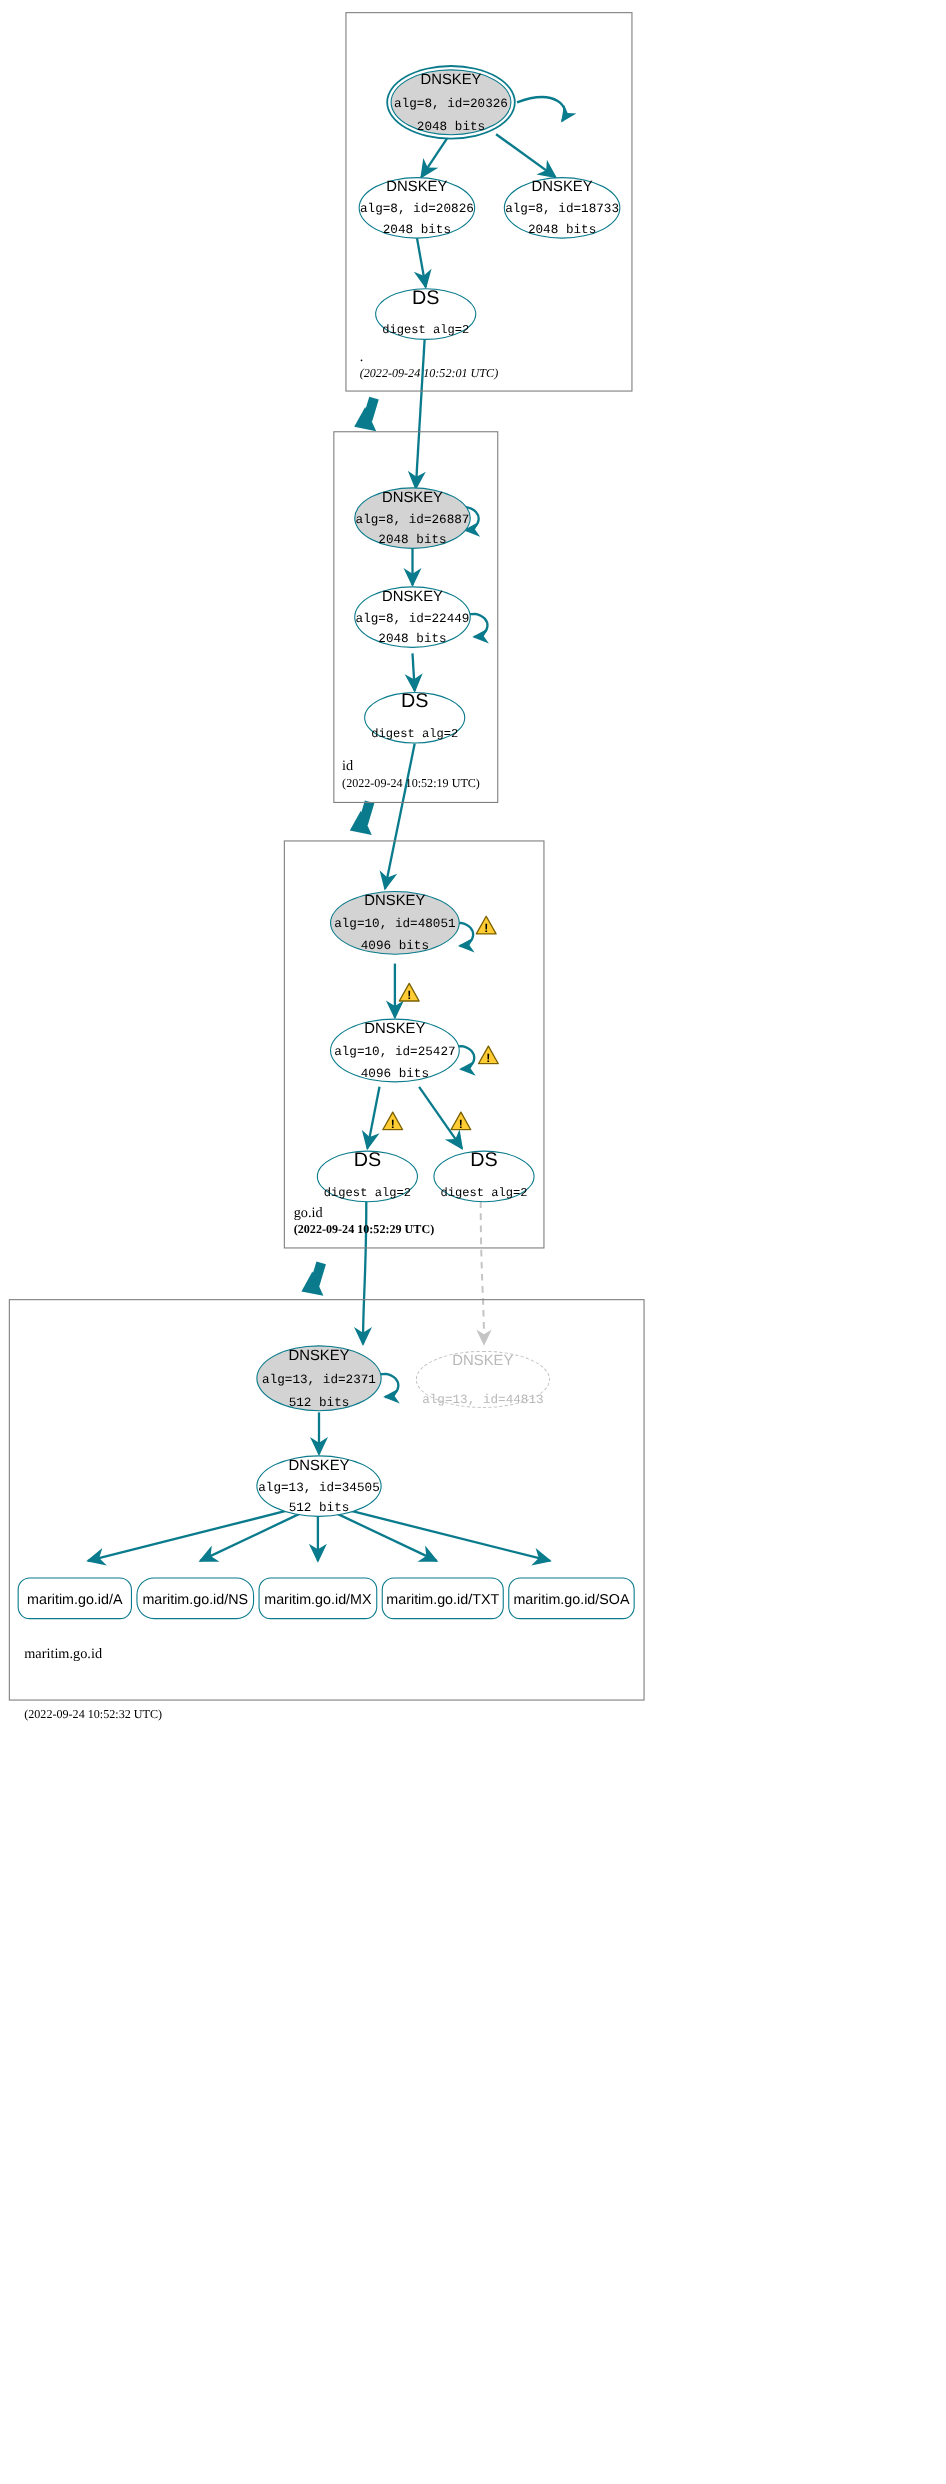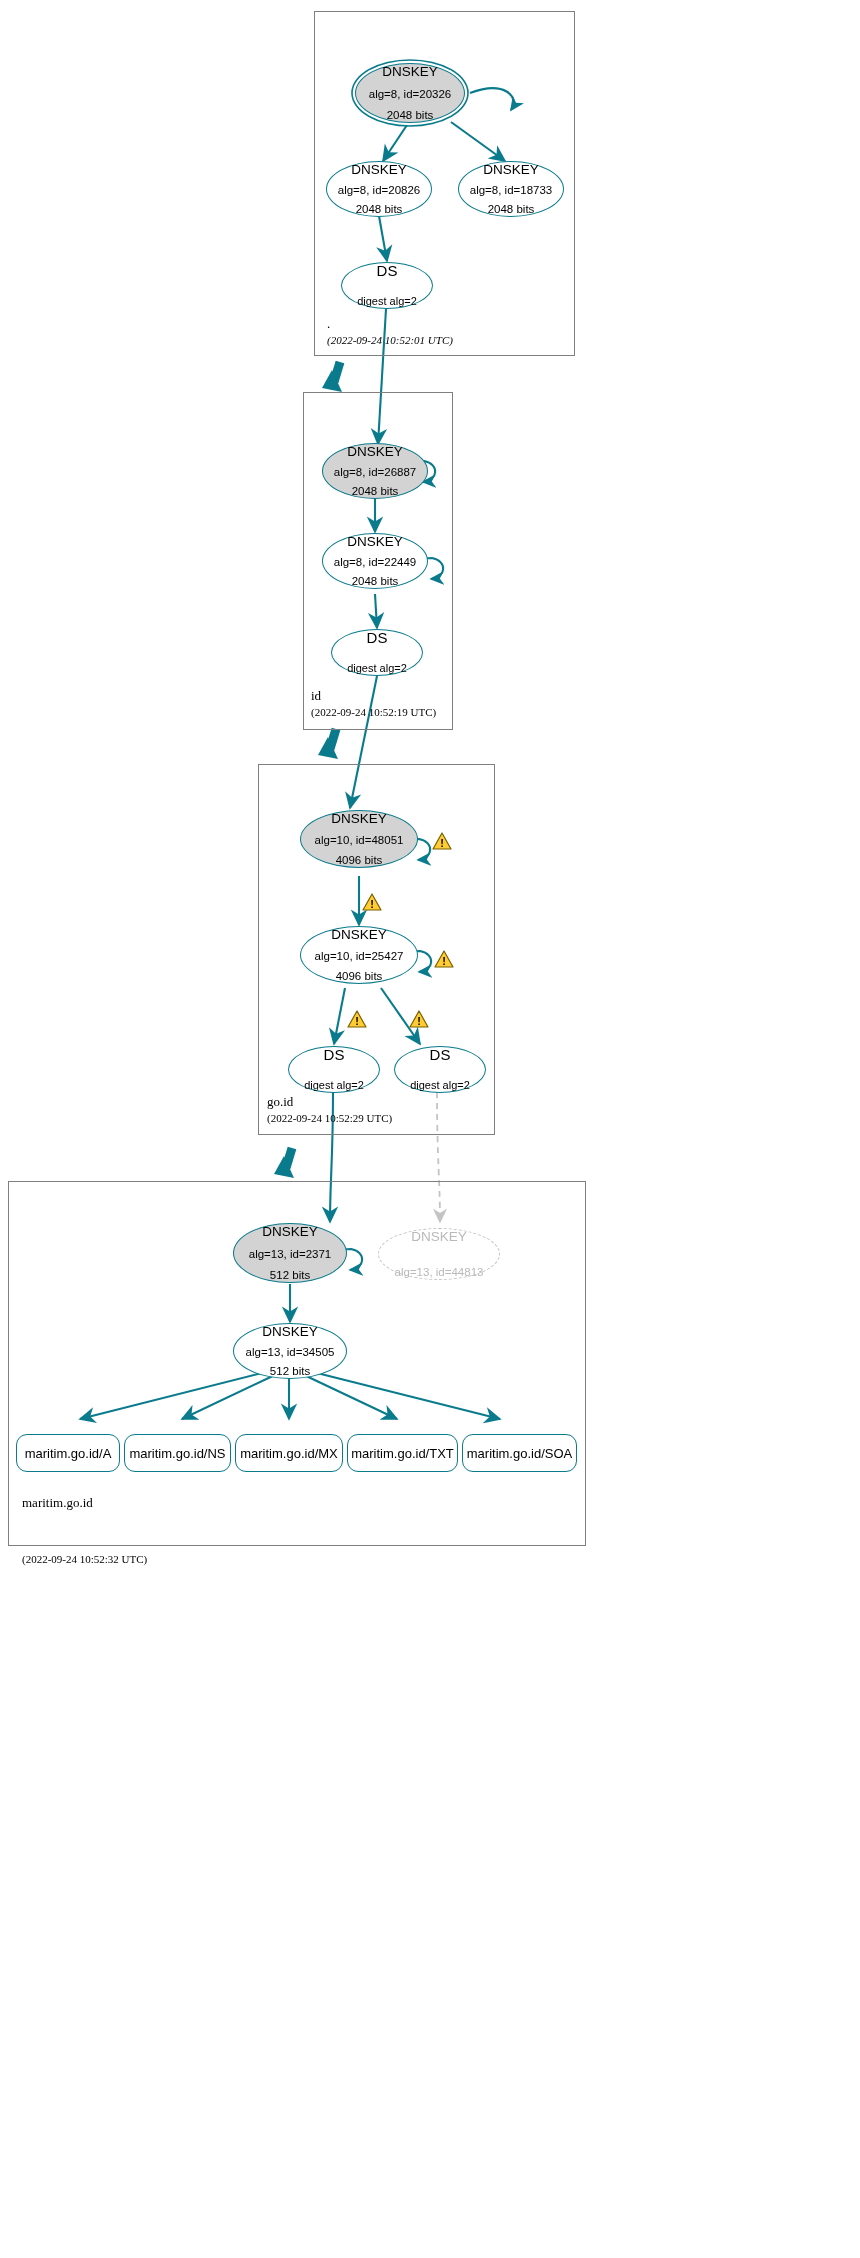--- a/index.html
+++ b/index.html
@@ -17,23 +17,23 @@
   svg.edges{position:absolute;left:0;top:0;width:860px;height:2258px;overflow:visible;}
 
   
   .node{position:absolute;display:flex;flex-direction:column;align-items:center;justify-content:space-between;
         border:1.6px solid #0a7b8c;border-radius:50%;background:#ffffff;box-sizing:border-box;text-align:center;}
   .node.ksk{background:#d3d3d3;}
   .node.dblborder{box-shadow:0 0 0 2.2px #ffffff,0 0 0 3.8px #0a7b8c;}
   .node.ghost{border:1.6px dashed #c4c4c4;background:#ffffff;color:#b5b5b5;}
   .n-title{font-family:"Liberation Sans",sans-serif;font-size:13.5px;line-height:15px;color:#000;}
   .node.ghost .n-title{color:#b9b9b9;}
-  .n-sub{font-family:Liberation Sans, sans-serif;font-size:11.5px;line-height:13px;color:#000;}
+  .n-sub{font-family:Liberation Mono, monospace;font-size:11.5px;line-height:13px;color:#000;}
   .node.ghost .n-sub{color:#b9b9b9;}
-  .node.ds .n-title{font-size:15px;}
+  .node.ds .n-title{font-size:18px;}
   .node.ds .n-sub{font-size:11px;}
 
   
   .rrset{position:absolute;display:flex;align-items:center;justify-content:center;
          border:1.6px solid #0a7b8c;border-radius:11px;background:#fff;box-sizing:border-box;
          font-family:"Liberation Sans",sans-serif;font-size:13px;color:#000;white-space:nowrap;margin-top:12px;}
 
   
   .warn{position:absolute;width:20px;height:18px;}
 </style>
@@ -115,21 +115,21 @@
   <div class="zone-box" style="left:314px;top:11px;width:261px;height:345px;"></div>
   <div class="zone-label zone-name" style="left:327px;top:316px;">.</div>
   <div class="zone-label zone-time" style="left:327px;top:333px;font-style:italic;">(2022-09-24 10:52:01 UTC)</div>
 
   <div class="zone-box" style="left:303px;top:392px;width:150px;height:338px;"></div>
   <div class="zone-label zone-name" style="left:311px;top:688px;">id</div>
   <div class="zone-label zone-time" style="left:311px;top:705px;">(2022-09-24 10:52:19 UTC)</div>
 
   <div class="zone-box" style="left:258px;top:764px;width:237px;height:371px;"></div>
   <div class="zone-label zone-name" style="left:267px;top:1094px;">go.id</div>
-  <div class="zone-label zone-time" style="left:267px;top:1111px;">(2022-09-24 10:52:29 UTC)</div>
+  <div class="zone-label zone-time" style="left:267px;top:1111px;font-weight:bold;">(2022-09-24 10:52:29 UTC)</div>
 
   <div class="zone-box" style="left:8px;top:1181px;width:578px;height:365px;"></div>
   <div class="zone-label zone-name" style="left:22px;top:1495px;">maritim.go.id</div>
   <div class="zone-label zone-time" style="left:22px;top:1552px;">(2022-09-24 10:52:32 UTC)</div>
 
   <div class="node ksk dblborder" style="left:355px;top:63px;width:110px;height:60px;">
     <div class="n-title">DNSKEY</div>
     <div class="n-sub">alg=8, id=20326</div>
     <div class="n-sub">2048 bits</div>
   </div>
@@ -224,21 +224,21 @@
 
   <div class="node" style="left:233px;top:1323px;width:114px;height:56px;">
     <div class="n-title">DNSKEY</div>
     <div class="n-sub">alg=13, id=34505</div>
     <div class="n-sub">512 bits</div>
   </div>
 
   <div class="rrset" style="left:16px;top:1422px;width:104px;height:38px;">
     <span>maritim.go.id/A</span>
   </div>
-  <div class="rrset" style="left:124px;top:1422px;width:107px;height:38px;">
+  <div class="rrset" style="left:124px;top:1422px;width:107px;height:38px;border-radius:16px;">
     <span>maritim.go.id/NS</span>
   </div>
   <div class="rrset" style="left:235px;top:1422px;width:108px;height:38px;">
     <span>maritim.go.id/MX</span>
   </div>
   <div class="rrset" style="left:347px;top:1422px;width:111px;height:38px;">
     <span>maritim.go.id/TXT</span>
   </div>
   <div class="rrset" style="left:462px;top:1422px;width:115px;height:38px;">
     <span>maritim.go.id/SOA</span>

